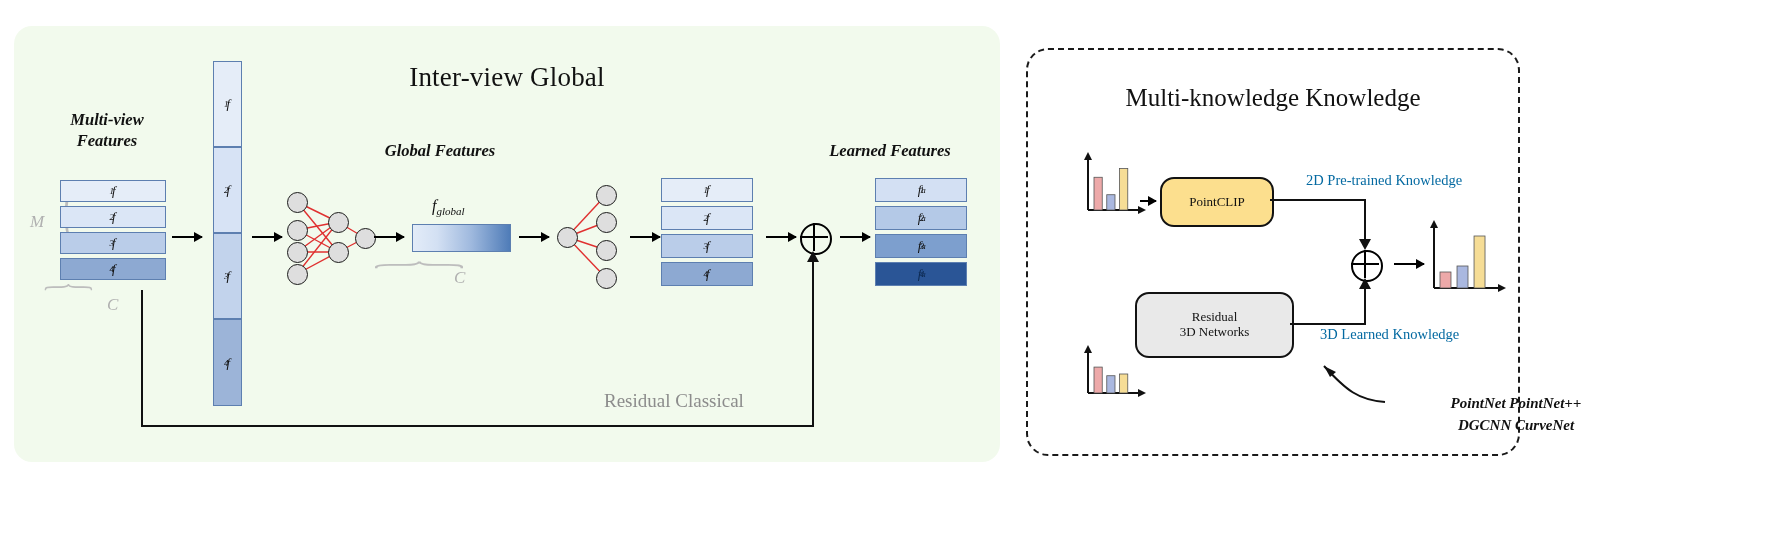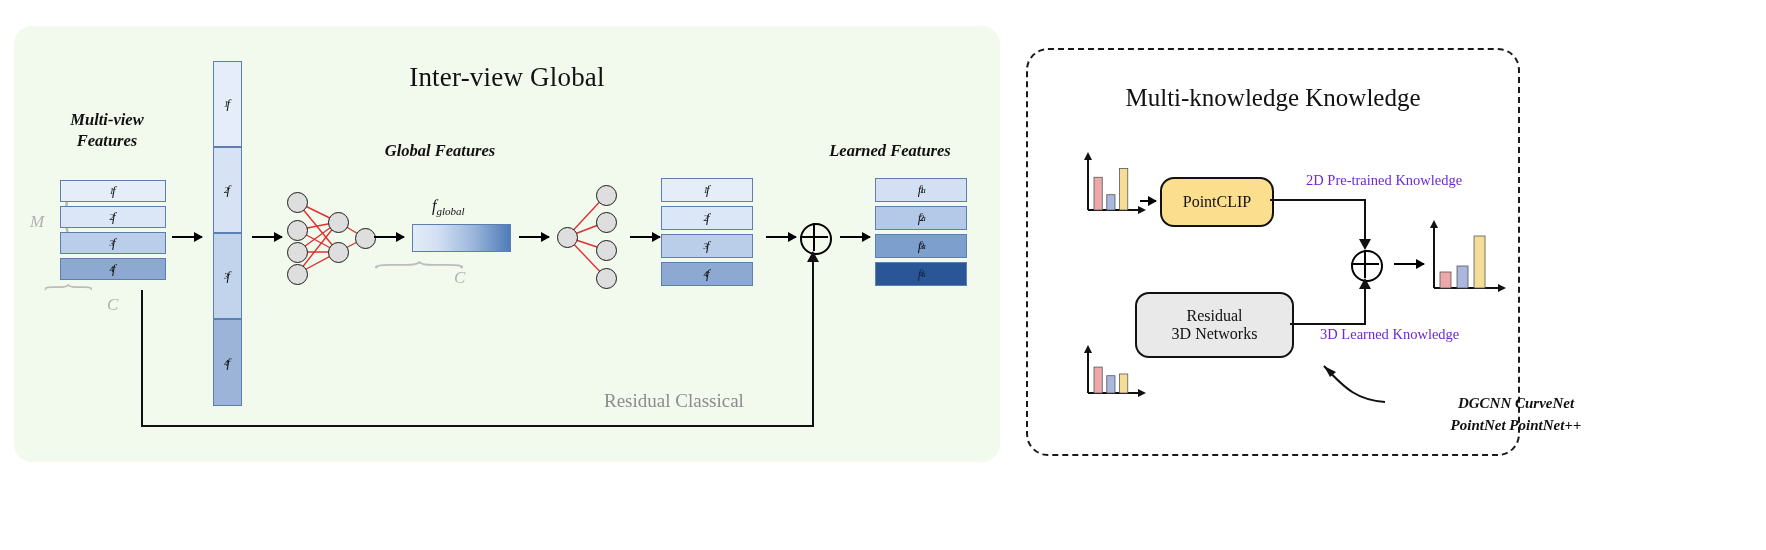--- a/index.html
+++ b/index.html
@@ -62,25 +62,25 @@
   .resid-label{position:absolute;color:#8c8c8c;font-size:19px;}
 
   
   #ens-panel{position:absolute;left:1026px;top:48px;width:490px;height:404px;
      border:2px dashed #1a1a1a;border-radius:22px;background:#fff;}
   #ens-title{position:absolute;left:0;top:34px;width:490px;text-align:center;
      font-size:25px;color:#111;}
 
   .pill{position:absolute;border:2.2px solid #121212;border-radius:14px;
      display:flex;align-items:center;justify-content:center;text-align:center;
-     font-size:16px;color:#111;line-height:1.12;}
+     font-size:13px;color:#111;line-height:1.12;}
   #pointclip-box{left:1160px;top:177px;width:110px;height:46px;background:#fcdf8e;}
   #classical-box{left:1135px;top:292px;width:155px;height:62px;background:#e9e9e9;}
 
-  .kn-label{position:absolute;color:#6d28d9;font-size:14.5px;}
+  .kn-label{position:absolute;color:#0369a1;font-size:14.5px;}
 
   .netnames{position:absolute;font-style:italic;font-weight:bold;font-size:15px;
      color:#111;text-align:center;line-height:1.45;}
 
   .ln{position:absolute;background:#111;}
   .ar-head{position:absolute;width:0;height:0;}
 </style>
 </head>
 <body>
 
@@ -302,22 +302,22 @@
 <div class="ar-head" style="left:1359px;top:278px;border-left:6px solid transparent;border-right:6px solid transparent;border-bottom:11px solid #111;"></div>
 
 <div class="kn-label" style="left:1320px;top:326px;">3D Learned Knowledge</div>
 
 <svg style="position:absolute;left:1280px;top:350px;width:110px;height:60px;">
   <path d="M 105 52 C 78 50 66 40 44 16" stroke="#111" stroke-width="2" fill="none"></path>
   <polygon points="44,16 56,22 50,27" fill="#111"></polygon>
 </svg>
 
 <div class="netnames" style="left:1386px;top:393px;width:260px;">
+  <div>PointNet   PointNet++</div>
   <div>DGCNN   CurveNet</div>
-  <div>PointNet   PointNet++</div>
 </div>
 
 <div class="arrow" style="left:1394px;top:263px;width:30px;"></div>
 
 <div id="chart-3" style="position:absolute;left:1424px;top:220px;width:82px;height:80px;"><svg width="82" height="80">
       <line x1="10" y1="68" x2="10" y2="6" stroke="#111" stroke-width="2"></line>
       <polygon points="6,8 14,8 10,0" fill="#111"></polygon>
       <line x1="10" y1="68" x2="74" y2="68" stroke="#111" stroke-width="2"></line>
       <polygon points="74,64 74,72 82,68" fill="#111"></polygon>
       <rect x="16" y="52" width="10.980392156862745" height="16" fill="#eda9a9" stroke="#555" stroke-width="0.8"></rect>

